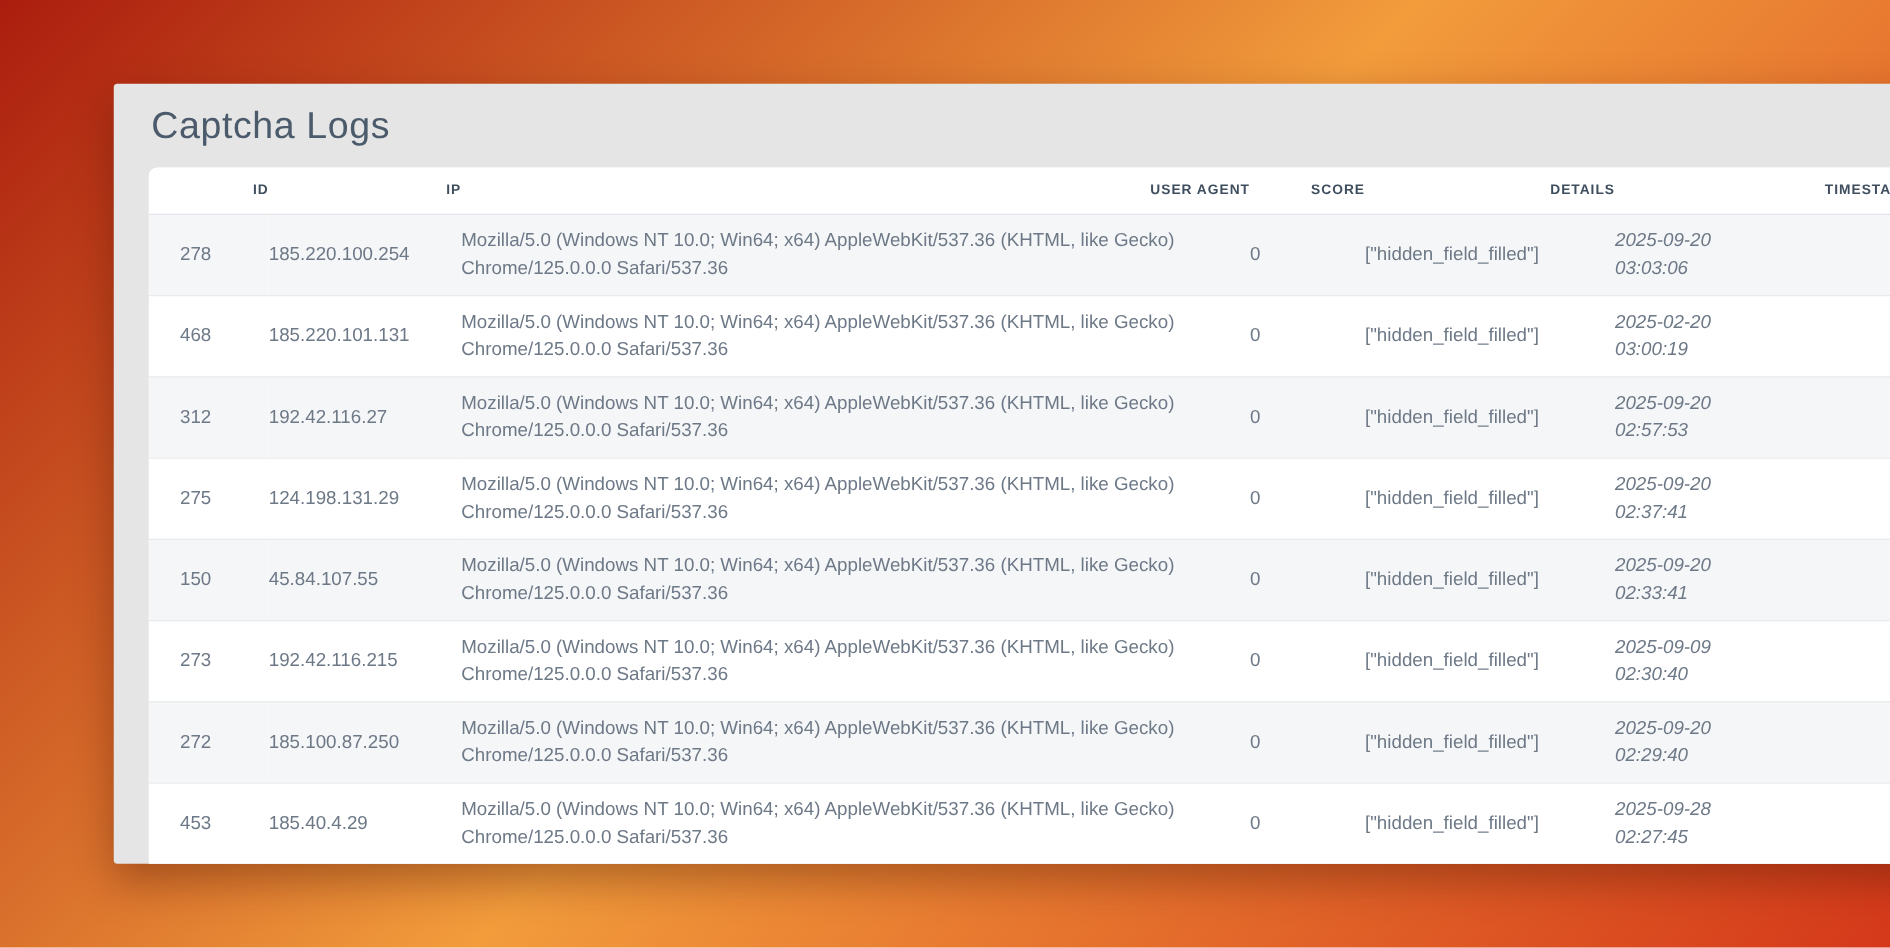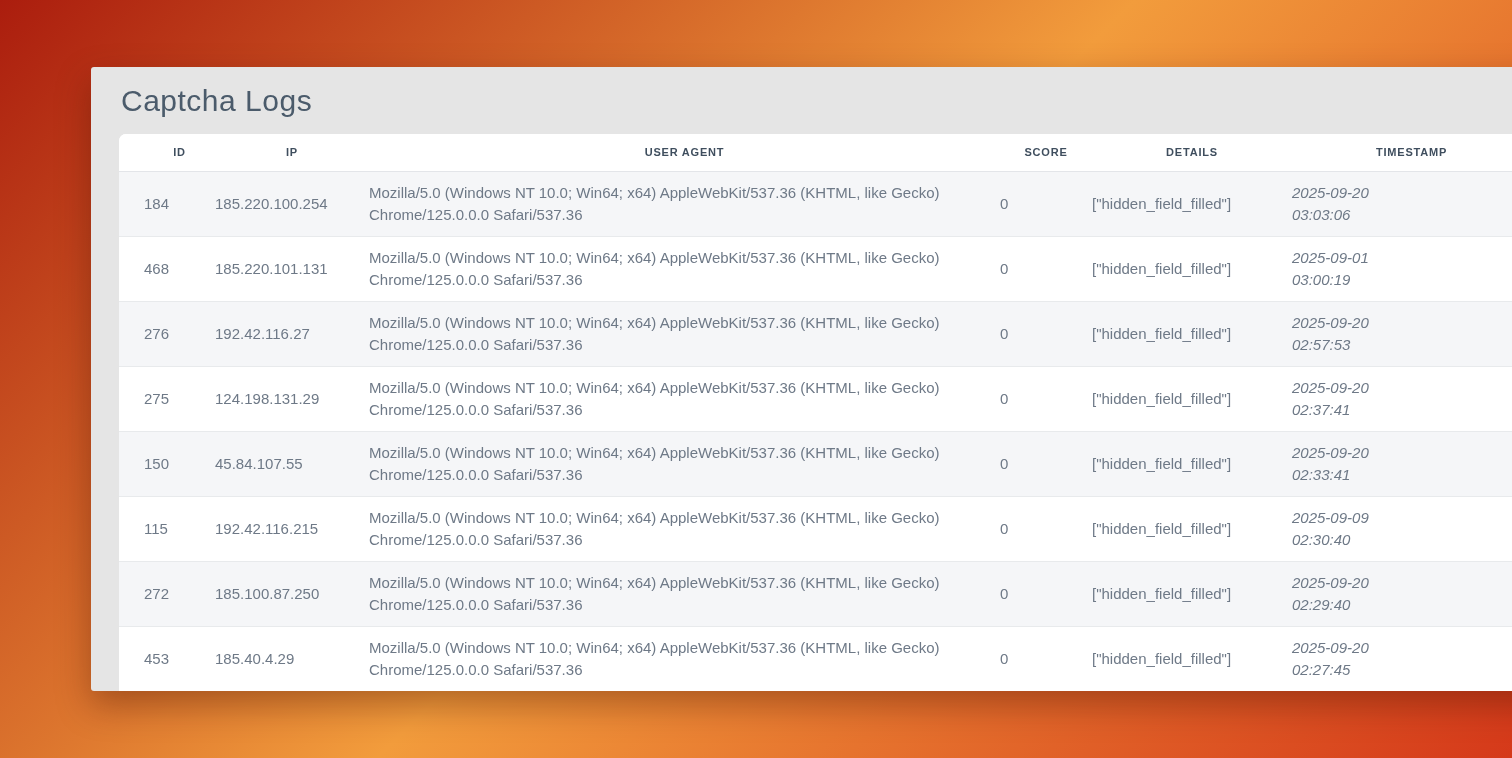--- a/index.html
+++ b/index.html
@@ -42,21 +42,21 @@
     table-layout: fixed;
   }
   col.c-id        { width: 96px; }
   col.c-ip        { width: 154px; }
   col.c-ua        { width: 631px; }
   col.c-score     { width: 92px; }
   col.c-details   { width: 200px; }
   col.c-timestamp { width: auto; }
   thead th {
     height: 37px;
-    text-align: center;
+    text-align: right;
     vertical-align: middle;
     font-size: 11px;
     font-weight: 700;
     letter-spacing: 0.8px;
     text-transform: uppercase;
     color: #3f4e5e;
     background: #ffffff;
     border-bottom: 1px solid #e3e5e9;
     padding: 0;
   }
@@ -95,45 +95,45 @@
           <th>ID</th>
           <th>IP</th>
           <th>USER AGENT</th>
           <th>SCORE</th>
           <th>DETAILS</th>
           <th>TIMESTAMP</th>
         </tr>
       </thead>
       <tbody>
           <tr>
-            <td><span>184</span></td>
+            <td><span>278</span></td>
             <td><span>185.220.100.254</span></td>
             <td>
               <span class="ua-text">Mozilla/5.0 (Windows NT 10.0; Win64; x64) AppleWebKit/537.36 (KHTML, like Gecko) Chrome/125.0.0.0 Safari/537.36</span>
             </td>
             <td><span>0</span></td>
             <td><span>["hidden_field_filled"]</span></td>
             <td>
               <span class="ts-text">2025-09-20 03:03:06</span>
             </td>
           </tr>
           <tr>
             <td><span>468</span></td>
             <td><span>185.220.101.131</span></td>
             <td>
               <span class="ua-text">Mozilla/5.0 (Windows NT 10.0; Win64; x64) AppleWebKit/537.36 (KHTML, like Gecko) Chrome/125.0.0.0 Safari/537.36</span>
             </td>
             <td><span>0</span></td>
             <td><span>["hidden_field_filled"]</span></td>
             <td>
-              <span class="ts-text">2025-09-01 03:00:19</span>
-            </td>
-          </tr>
-          <tr>
-            <td><span>276</span></td>
+              <span class="ts-text">2025-02-20 03:00:19</span>
+            </td>
+          </tr>
+          <tr>
+            <td><span>312</span></td>
             <td><span>192.42.116.27</span></td>
             <td>
               <span class="ua-text">Mozilla/5.0 (Windows NT 10.0; Win64; x64) AppleWebKit/537.36 (KHTML, like Gecko) Chrome/125.0.0.0 Safari/537.36</span>
             </td>
             <td><span>0</span></td>
             <td><span>["hidden_field_filled"]</span></td>
             <td>
               <span class="ts-text">2025-09-20 02:57:53</span>
             </td>
           </tr>
@@ -155,21 +155,21 @@
             <td>
               <span class="ua-text">Mozilla/5.0 (Windows NT 10.0; Win64; x64) AppleWebKit/537.36 (KHTML, like Gecko) Chrome/125.0.0.0 Safari/537.36</span>
             </td>
             <td><span>0</span></td>
             <td><span>["hidden_field_filled"]</span></td>
             <td>
               <span class="ts-text">2025-09-20 02:33:41</span>
             </td>
           </tr>
           <tr>
-            <td><span>115</span></td>
+            <td><span>273</span></td>
             <td><span>192.42.116.215</span></td>
             <td>
               <span class="ua-text">Mozilla/5.0 (Windows NT 10.0; Win64; x64) AppleWebKit/537.36 (KHTML, like Gecko) Chrome/125.0.0.0 Safari/537.36</span>
             </td>
             <td><span>0</span></td>
             <td><span>["hidden_field_filled"]</span></td>
             <td>
               <span class="ts-text">2025-09-09 02:30:40</span>
             </td>
           </tr>
@@ -187,19 +187,19 @@
           </tr>
           <tr>
             <td><span>453</span></td>
             <td><span>185.40.4.29</span></td>
             <td>
               <span class="ua-text">Mozilla/5.0 (Windows NT 10.0; Win64; x64) AppleWebKit/537.36 (KHTML, like Gecko) Chrome/125.0.0.0 Safari/537.36</span>
             </td>
             <td><span>0</span></td>
             <td><span>["hidden_field_filled"]</span></td>
             <td>
-              <span class="ts-text">2025-09-20 02:27:45</span>
+              <span class="ts-text">2025-09-28 02:27:45</span>
             </td>
           </tr>
         </tbody>
     </table>
   </div>
 </div>
 
 </body></html>

